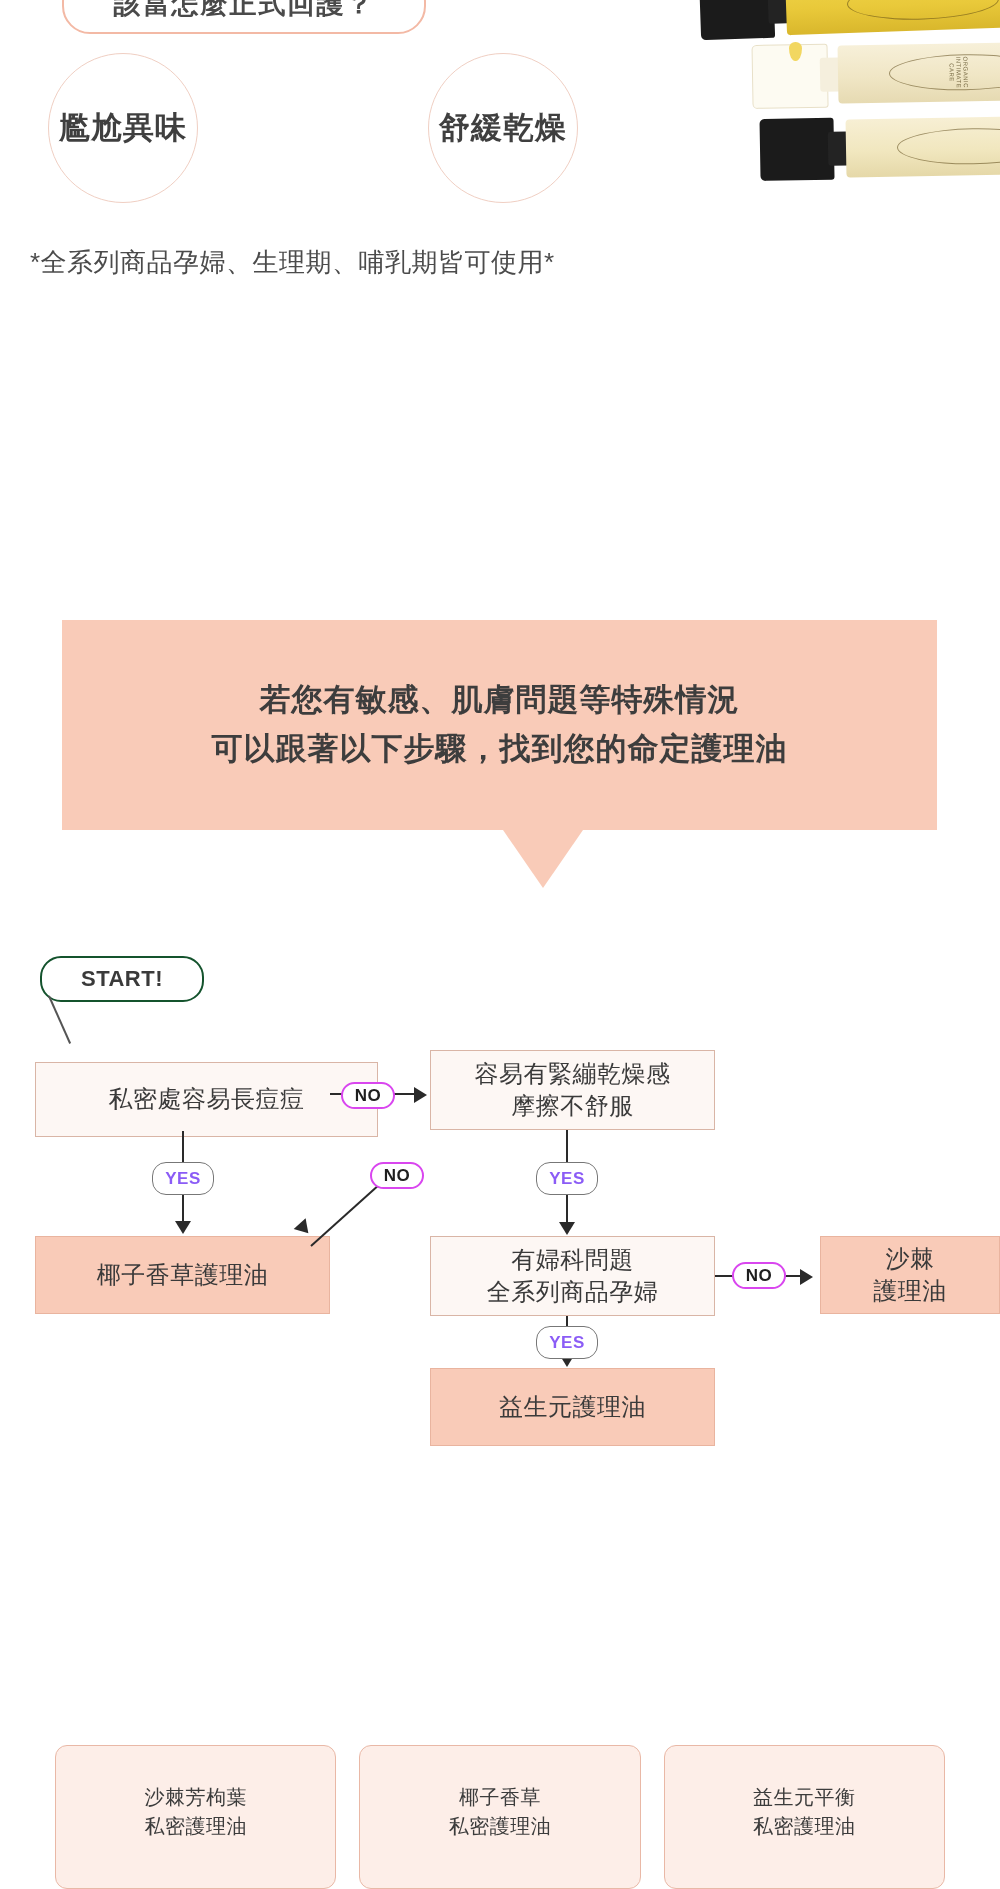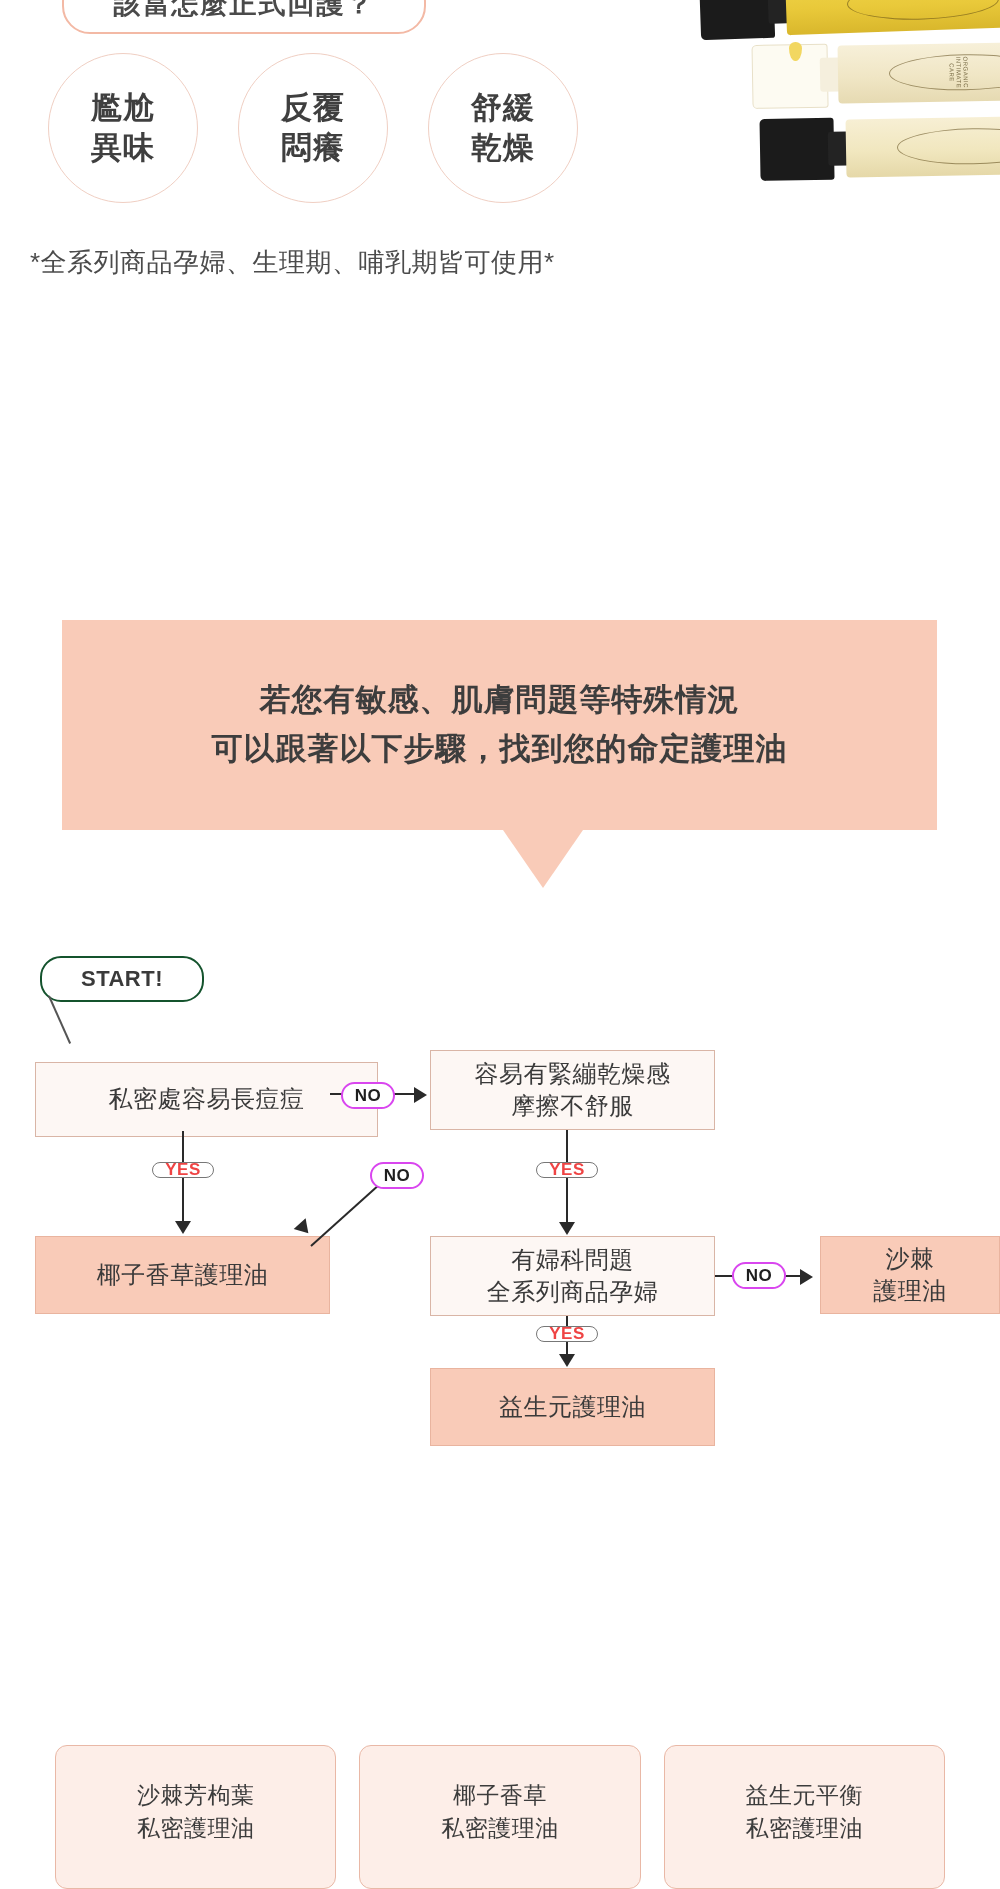--- a/index.html
+++ b/index.html
@@ -44,21 +44,21 @@
   }
 
   .circle-badge {
     position: absolute;
     width: 148px;
     height: 148px;
     border-radius: 50%;
     border: 1.5px solid #f0cfc3;
     background: #ffffff;
     display: flex;
-    flex-direction: column;
+    flex-direction: row;
     align-items: center;
     justify-content: center;
     font-size: 31px;
     line-height: 1.28;
     font-weight: bold;
     color: #3f3f3f;
     letter-spacing: 1px;
   }
   #badge-0 { left: 48px;  top: 53px; }
   #badge-1 { left: 238px; top: 53px; }
@@ -268,25 +268,25 @@
     position: absolute;
     box-sizing: border-box;
     display: flex;
     align-items: center;
     justify-content: center;
     font-size: 17px;
     font-weight: bold;
     letter-spacing: 0.5px;
   }
   .lbl.yes {
-    width: 62px; height: 16px;
+    width: 62px; height: 33px;
     border: 1.5px solid #777;
     border-radius: 14px;
     background: #fff;
-    color: #ef4444;
+    color: #8b5cf6;
   }
   .lbl.no {
     width: 54px; height: 27px;
     border: 2px solid #d946ef;
     border-radius: 14px;
     background: #fff;
     color: #1e1e1e;
     text-align: center;
   }
 
@@ -332,21 +332,21 @@
     flex: 1;
     box-sizing: border-box;
     border: 1.5px solid #e9b8a6;
     border-radius: 12px;
     background: #fdeee8;
     display: flex;
     flex-direction: column;
     align-items: center;
     justify-content: center;
     text-align: center;
-    font-size: 23px;
+    font-size: 20px;
     line-height: 1.45;
     color: #3c3c3c;
     letter-spacing: 0.5px;
     padding-bottom: 10px;
   }
 </style>
 </head>
 <body>
 
 <div id="top-section">
@@ -379,24 +379,20 @@
     </div>
     <div id="drop"></div>
   </div>
 
   <div id="top-pill">該當怎麼正式回護？</div>
 
   <div class="circle-badge" id="badge-0">
     <span>尷尬</span>
     <span>異味</span>
   </div>
-  <div class="circle-badge" id="badge-1">
-    <span>反覆</span>
-    <span>悶癢</span>
-  </div>
   <div class="circle-badge" id="badge-2">
     <span>舒緩</span>
     <span>乾燥</span>
   </div>
 
   <div id="top-note">*全系列商品孕婦、生理期、哺乳期皆可使用*</div>
 </div>
 
 <div id="callout">
   <div class="line">若您有敏感、肌膚問題等特殊情況</div>

